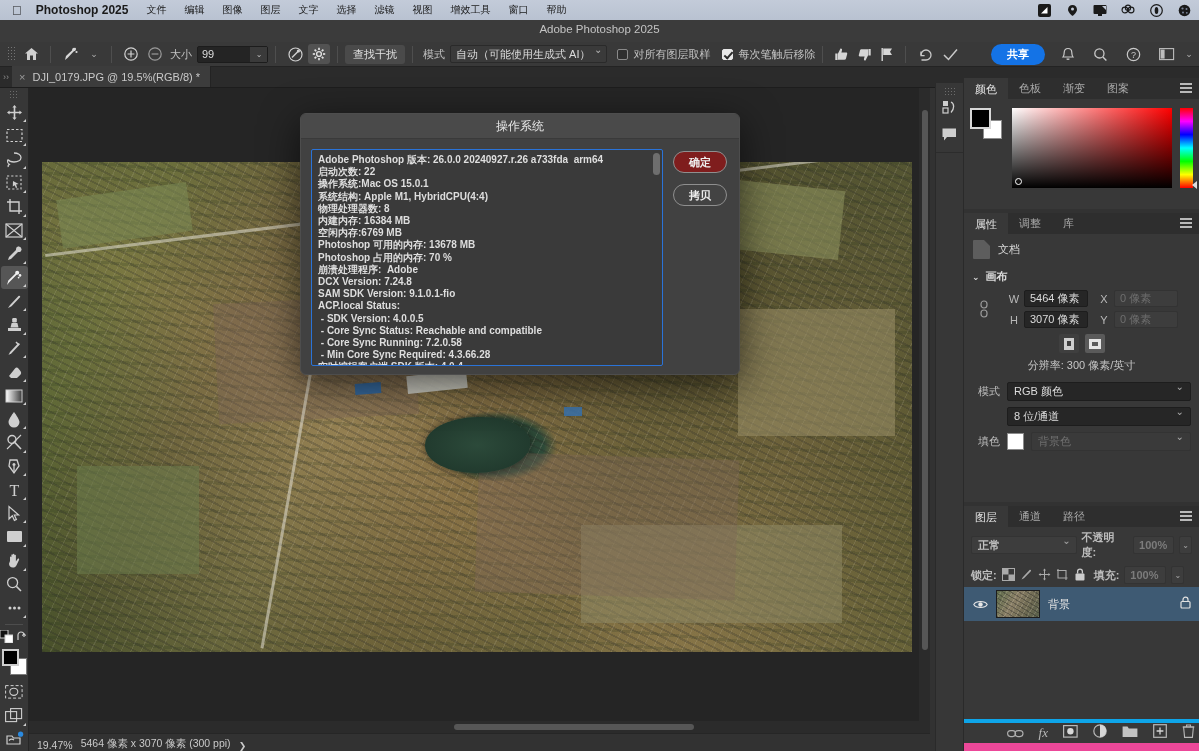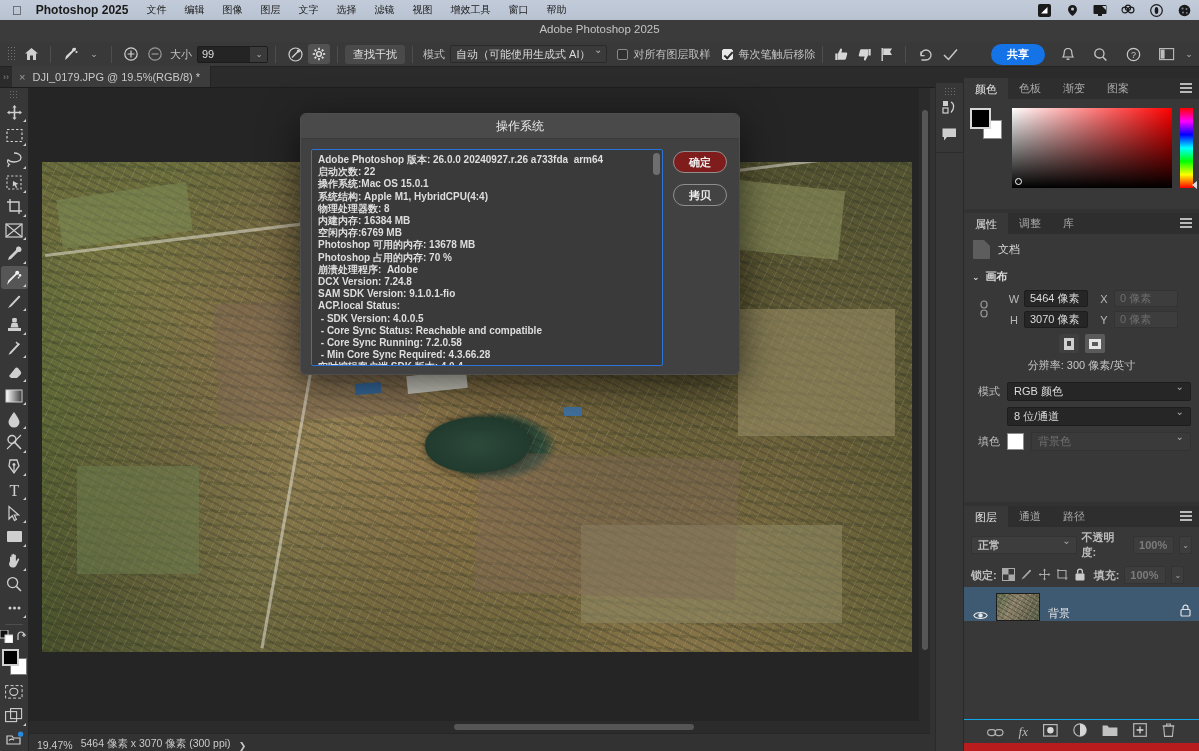--- a/index.html
+++ b/index.html
@@ -161,21 +161,21 @@
     position:absolute; top:83px; right:235px; width:29px; height:668px;
     background:#373737; border-left:1px solid #2a2a2a; border-right:1px solid #2a2a2a;
     display:flex; flex-direction:column; align-items:center; padding-top:4px;
   }
   .rail .griph { width:11px; height:8px; opacity:.4;
     background-image:radial-gradient(circle,#bbb .8px,transparent 1px); background-size:3px 3px;}
   .rail .ri { width:25px; height:26px; display:flex; align-items:center; justify-content:center; }
   .rail .rsep { width:27px; height:1px; background:#2c2c2c; margin:5px 0 0; }
 
   
-  .panels { position:absolute; top:78px; right:0; width:235px; height:673px; background:#b91c1c; }
+  .panels { position:absolute; top:78px; right:0; width:235px; height:673px; background:#ec4899; }
   .panel { background:#353535; }
   .ptabs { display:flex; align-items:center; height:21px; background:#2e2e2e; position:relative; }
   .ptab { font-size:11px; color:#a8a8a8; padding:0 11px; height:21px;
     display:flex; align-items:center; }
   .ptab.on { background:#383838; color:#e4e4e4; border-top:2px solid #383838; }
   .pmenu { position:absolute; right:7px; top:5px; width:12px; height:10px; }
   .pmenu i { display:block; height:1.5px; background:#b9b9b9; margin-bottom:2.5px; }
 
   
   .colorpanel { background:#383838; height:110px; position:relative; padding:9px 6px; display:flex; gap:8px;}
@@ -221,31 +221,31 @@
   .layerspanel { background:#383838; }
   .lrow { display:flex; align-items:center; gap:5px; padding:3px 7px; font-size:11px; color:#bdbdbd;font-weight:bold; }
   .blendsel { background:#3d3d3d; border:1px solid #333; border-radius:2px; height:18px;
     width:108px; padding:0 6px; display:flex; align-items:center; font-size:11px;
     color:#c2c2c2; position:relative; }
   .blendsel::after { content:"⌄"; position:absolute; right:5px; top:-2px; font-size:10px; color:#999; }
   .opval { background:#3d3d3d; border:1px solid #333; border-radius:2px; height:18px;
     width:42px; padding:0 5px; display:flex; align-items:center; font-size:11px; color:#7c7c7c;}
   .miniarw { width:13px; height:18px; background:#3d3d3d; border:1px solid #333; border-radius:2px;
     display:flex;align-items:center;justify-content:center; font-size:8px; color:#9a9a9a;}
-  .layeritem { display:flex; align-items:flex-end; gap:8px; height:34px; padding:0 8px; background:#3e5a73; }
+  .layeritem { display:flex; align-items:center; gap:8px; height:34px; padding:0 8px; background:#3e5a73; }
   .eye { width:16px; display:flex; align-items:center; justify-content:center; }
   .thumbimg { width:44px; height:28px; border:1px solid #1d1d1d;
     background: linear-gradient(120deg,#5d6b4a,#8a7f66 40%,#6e6a52 70%,#59604a);
     position:relative; overflow:hidden;}
   .thumbimg::after{content:"";position:absolute;inset:0;
     background-image:repeating-linear-gradient(30deg,rgba(35,35,35,.35) 0 1px,transparent 1px 4px),
     repeating-linear-gradient(-60deg,rgba(215,205,185,.22) 0 1px,transparent 1px 5px);}
   .layername { flex:1; font-size:11px; color:#e2e2e2; }
   .lbottom { display:flex; align-items:center; justify-content:flex-end; gap:15px;
-    height:24px; padding-right:24px; border-top:1px solid #0ea5e9; background:#383838; }
+    height:24px; padding-right:4px; border-top:4px solid #0ea5e9; background:#383838; }
   .psep { height:4px; background:#323232; }
 
   
   .dialog {
     position:absolute; left:300px; top:113px; width:440px; height:262px;
     background:#414141; border-radius:6px; box-shadow:0 10px 38px rgba(0,0,0,.62);
     overflow:hidden; border:1px solid #4d4d4d;
   }
   .dlg-title { height:25px; background:#4a4a4a; display:flex; align-items:center;
     justify-content:center; font-size:12px; color:#e9e9e9; border-bottom:1px solid #3a3a3a;}

